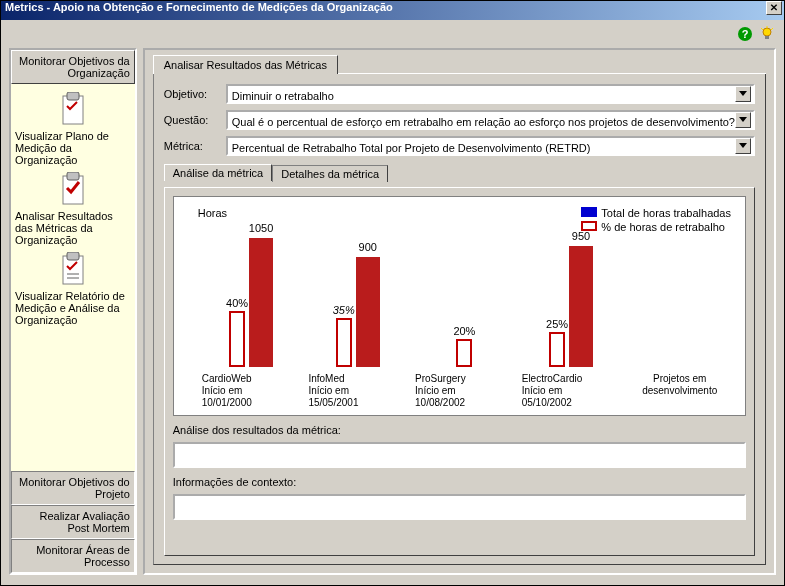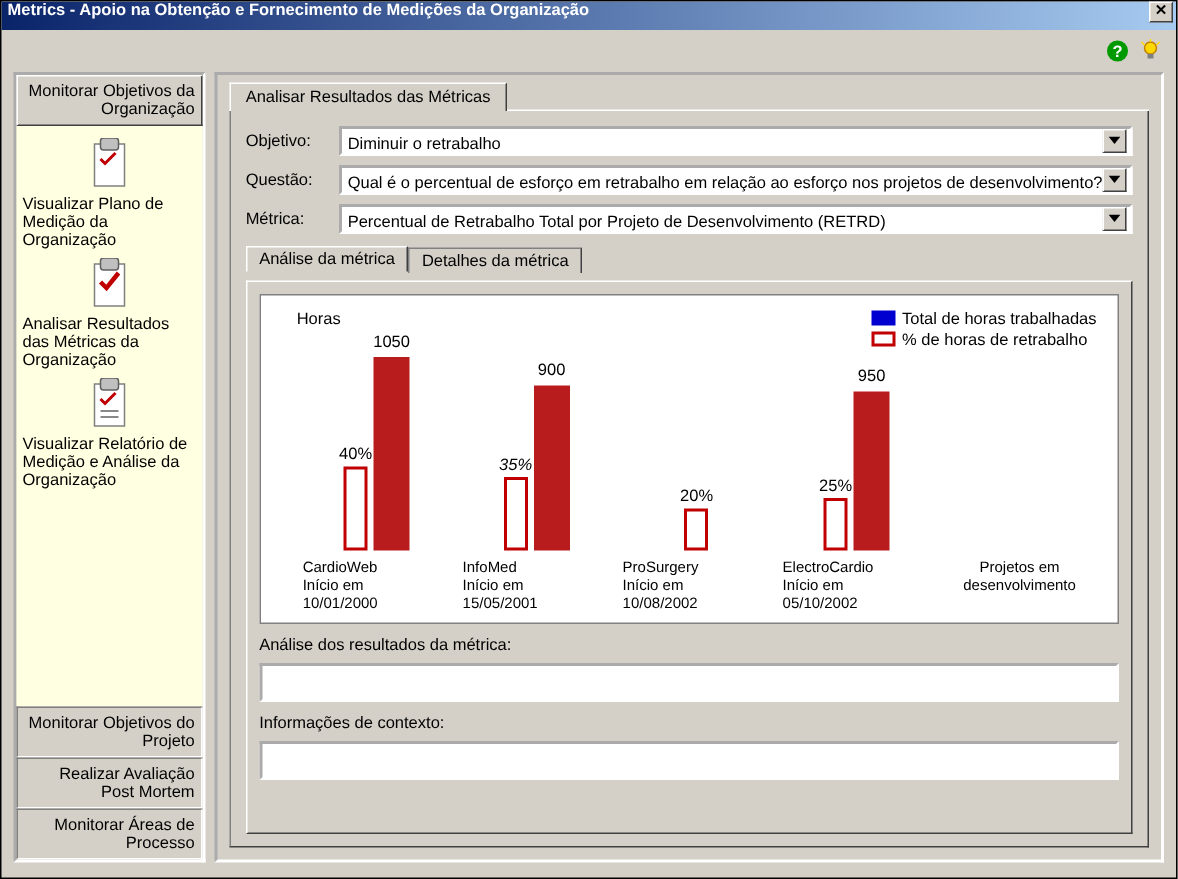--- a/index.html
+++ b/index.html
@@ -190,21 +190,21 @@
               </div>
               <div class="group">
                 <div class="bar-out" style="height: 28px;">
                   <div class="val">20%</div>
                 </div>
               </div>
               <div class="group">
                 <div class="bar-out" style="height: 35px;">
                   <div class="val">25%</div>
                 </div>
-                <div class="bar-blue" style="height: 106px;">
+                <div class="bar-blue" style="height: 121px;">
                   <div class="val">950</div>
                 </div>
               </div>
               <div class="group"></div>
             </div>
           <div class="xaxis" id="xaxis">
               <div class="xlbl">CardioWeb<br>Início em<br>10/01/2000</div>
               <div class="xlbl">InfoMed<br>Início em<br>15/05/2001</div>
               <div class="xlbl">ProSurgery<br>Início em<br>10/08/2002</div>
               <div class="xlbl">ElectroCardio<br>Início em<br>05/10/2002</div>

